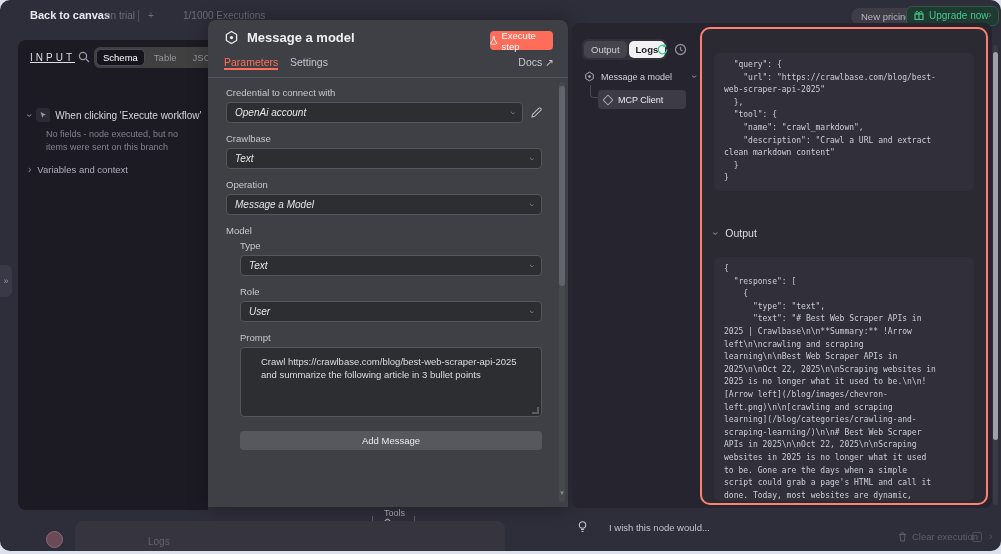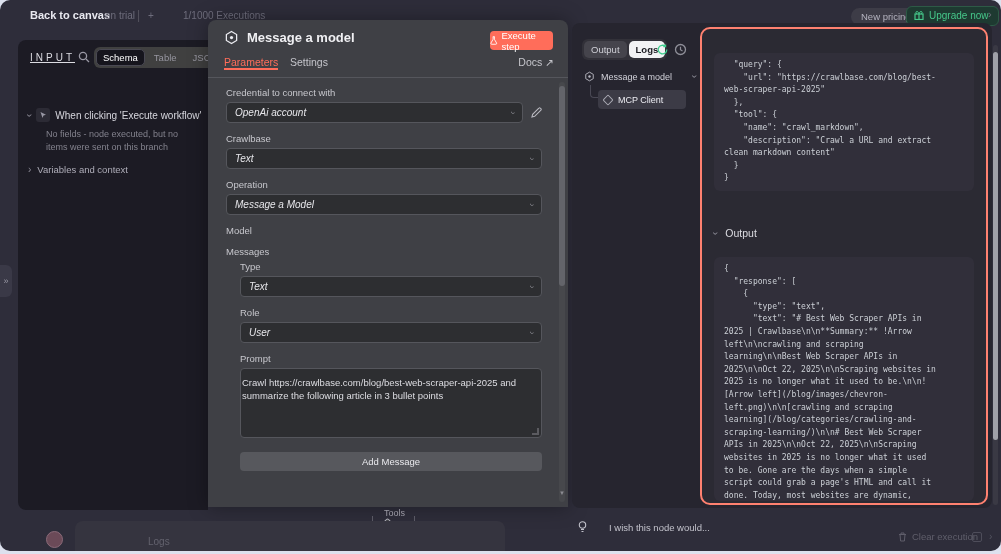--- a/index.html
+++ b/index.html
@@ -50,21 +50,21 @@
   .np-body { position:absolute; left:0; top:59px; width:348px; height:428px; overflow:hidden; }
   .fld-label { font-size:9.5px; color:#c7c7cd; margin:10px 0 4px 0; }
   .form { padding:2px 14px 0 18px; }
   .sel { height:21px; background:#2d2e31; border:1px solid #55565c; border-radius:4px; display:flex; align-items:center; justify-content:space-between; padding:0 8px;font-style:italic; }
   .sel-val { font-size:10px; color:#e6e6ea; }
   .sel .chev { transform:rotate(90deg); font-size:9px; color:#909098; }
   .cred-row { display:flex; align-items:center; gap:8px; }
   .cred-row .sel { flex:1; }
   .model-row { display:flex; gap:4px; }
   .group { margin-left:14px; }
-  .prompt { width:100%; height:70px; background:#2d2e31; border:1px solid #55565c; border-radius:4px; padding:7px 1px; font-size:9.5px; line-height:13px; color:#dedee3; position:relative; }
+  .prompt { width:100%; height:70px; background:#2d2e31; border:1px solid #55565c; border-radius:4px; padding:7px 20px; font-size:9.5px; line-height:13px; color:#dedee3; position:relative; }
   .rz { position:absolute; right:2px; bottom:2px; width:7px; height:7px; border-right:2px solid #7a7a80; border-bottom:2px solid #7a7a80; opacity:.6; }
   .add-btn { margin-top:14px; height:19px; background:#57585d; border-radius:4px; color:#eaeaee; font-size:9.5px; display:flex; align-items:center; justify-content:center; }
   .np-scroll { position:absolute; right:3px; top:62px; width:6px; height:420px; background:#47484c; border-radius:3px; }
   .np-thumb { position:absolute; right:3px; top:66px; width:6px; height:200px; background:#63646a; border-radius:3px; }
   .np-arrow { position:absolute; right:3px; top:470px; width:6px; text-align:center; color:#8b8b91; font-size:6px; }
 
   
   .tools-label { position:absolute; left:384px; top:508px; width:44px; text-align:left; font-size:9px; color:#9b9aa4; }
   .diamond { position:absolute; left:382px; top:520px; width:11px; height:11px; border:1.5px solid #b6b6bf; border-radius:2px; transform:rotate(45deg); background:#3f4045; }
   .t-line { position:absolute; width:1px; height:16px; background:#5a5964; top:516px; }
@@ -206,21 +206,20 @@
           </div>
 
           <div class="fld-label">Operation</div>
           <div class="sel">
             <span class="sel-val">Message a Model</span>
               <span class="chev">›</span>
           </div>
 
           <div class="fld-label">Model</div>
 
-          <div class="fld-label">Messages</div>
           <div class="group">
             <div class="fld-label" style="margin-top:4px">Type</div>
             <div class="sel">
               <span class="sel-val">Text</span>
                 <span class="chev">›</span>
             </div>
 
             <div class="fld-label">Role</div>
             <div class="sel">
               <span class="sel-val">User</span>

